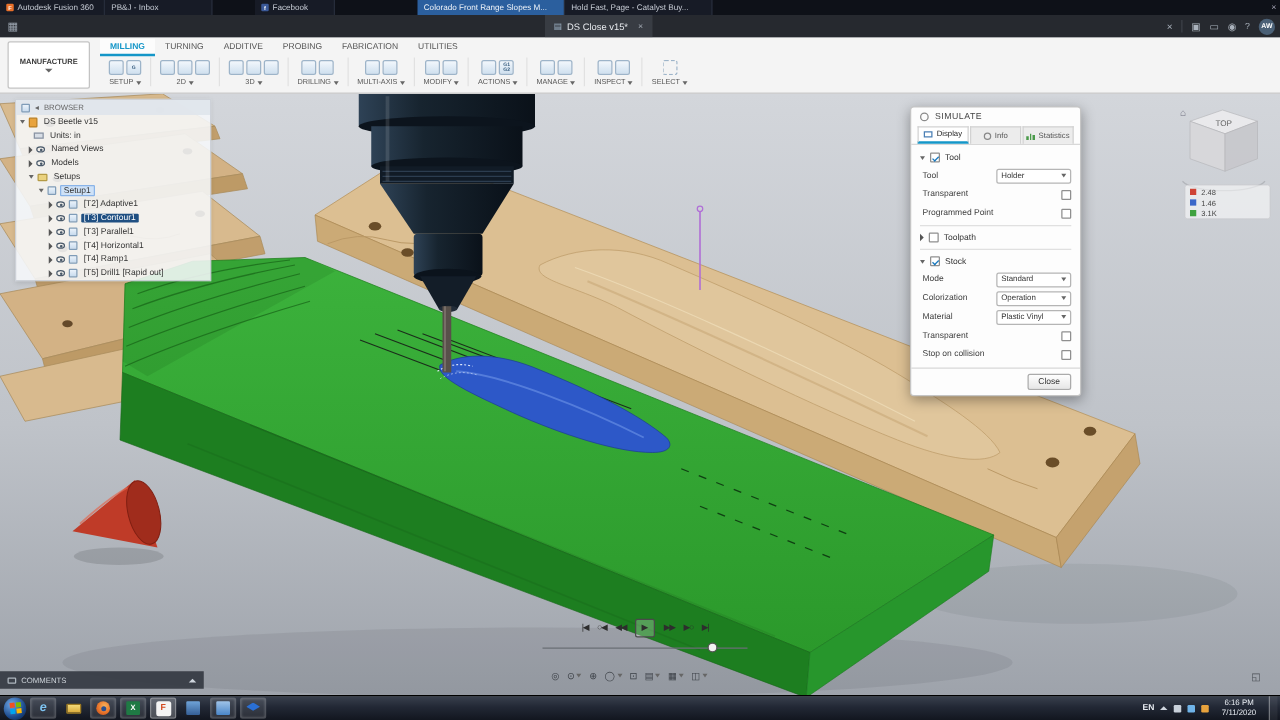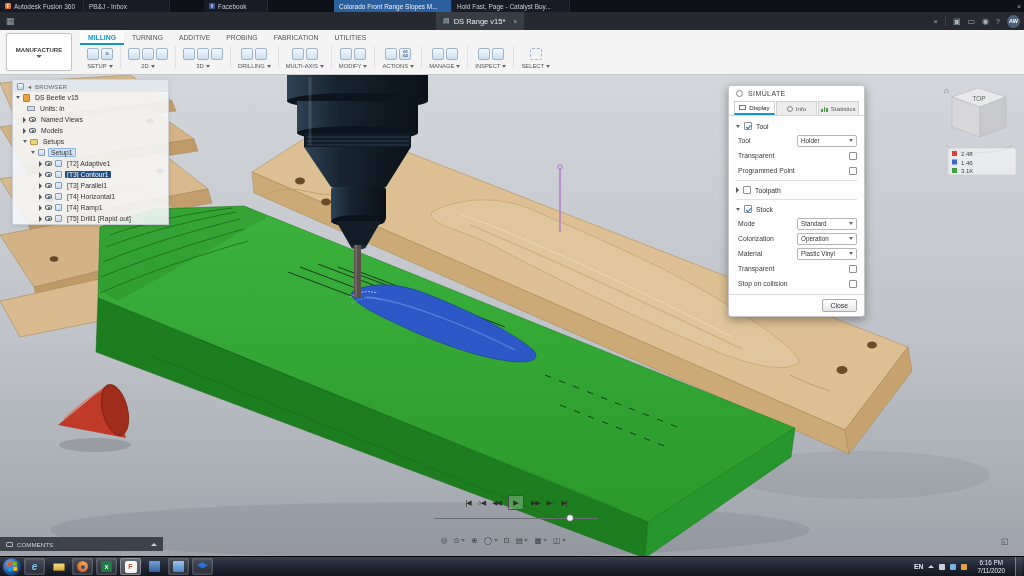--- a/index.html
+++ b/index.html
@@ -299,21 +299,21 @@
   </div>
   <div id="strip-close">
       <span>×</span>
     </div>
 </div>
 
 <div id="appheader">
   <span id="apps-grid">▦</span>
   <div id="doctab">
     <span class="dicon">▤</span>
-    <span>DS Range v15*</span>
+    <span>DS Close v15*</span>
     <span class="x">×</span>
   </div>
   <div id="hdr-right">
     <span>×</span>
     <span class="sep"></span>
     <span>▣</span>
     <span>▭</span>
     <span>◉</span>
     <span style="font-size:7px">?</span>
     <span id="avatar">AW</span>

